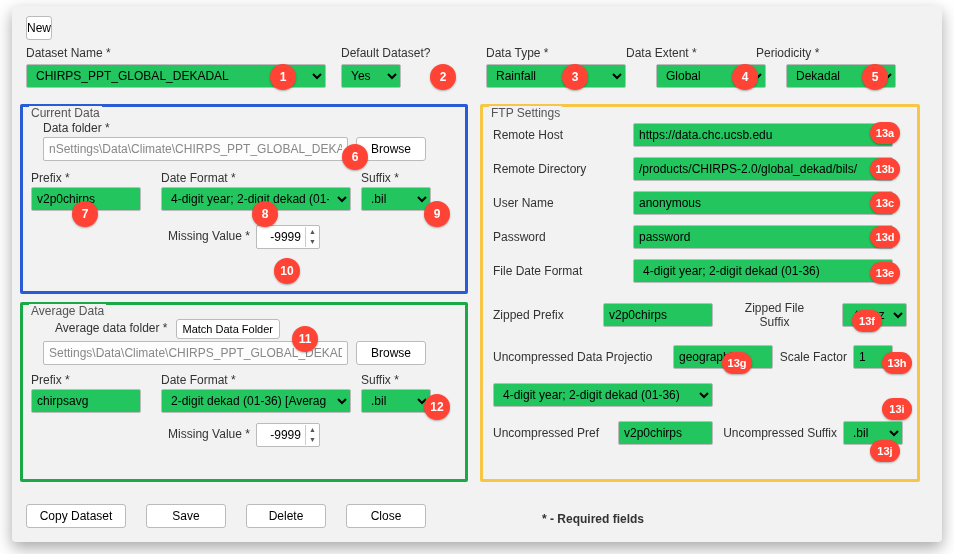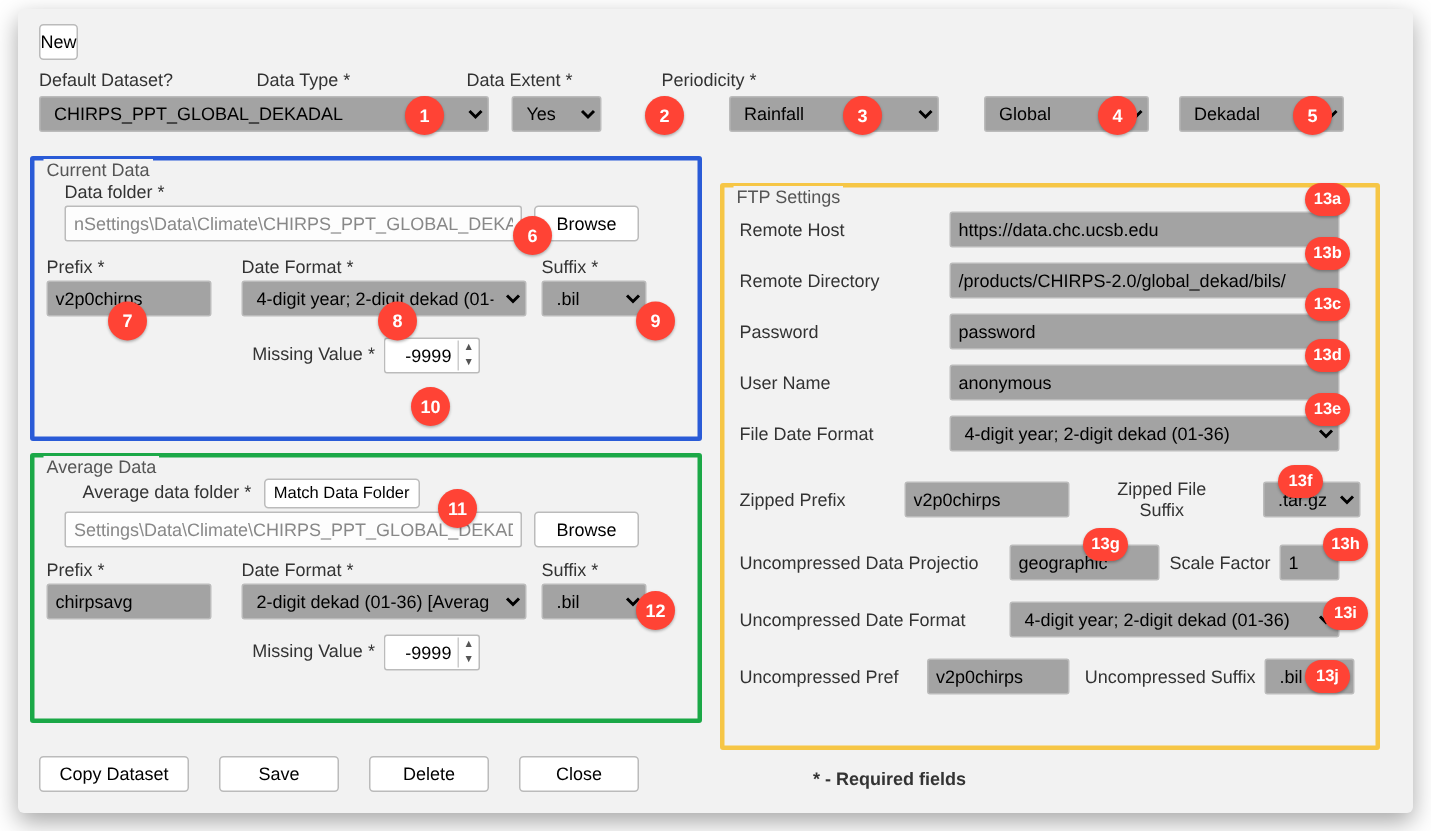--- a/index.html
+++ b/index.html
@@ -4,21 +4,21 @@
 <style>
 * { box-sizing: border-box; margin: 0; padding: 0; }
 body { font-family: Arial, sans-serif; font-size: 12px; background: #fff; color: #333; width: 954px; height: 554px; position: relative; }
 .panel { position: absolute; left: 12px; top: 6px; right: 12px; bottom: 12px; background: #f2f2f2; border-radius: 4px; box-shadow: 0 6px 16px rgba(0,0,0,0.35); padding: 10px 14px 14px 14px; }
 .btn { background: #fff; border: 1px solid #bbb; border-radius: 3px; padding: 4px 0; font-size: 12px; cursor: pointer; }
 .row { display: flex; align-items: center; gap: 8px; }
 .toprow { margin-bottom: 6px; }
 .labelrow { display: flex; align-items: flex-end; gap: 0; margin-top: 6px; }
 .labelcell { font-size: 12px; color: #333; }
 .valrow { display: flex; align-items: center; gap: 0; margin-top: 2px; }
-.input, select { background: #a3a3a3; border: 1px solid #bbb; border-radius: 2px; padding: 3px 5px; font-size: 12px; height: 24px; }
+.input, select { background: #22c55e; border: 1px solid #bbb; border-radius: 2px; padding: 3px 5px; font-size: 12px; height: 24px; }
 select { padding-right: 18px; }
 .input.readonly { color: #888; background: #fdfdfd; }
 .spin { display: inline-flex; align-items: center; background: #fff; border: 1px solid #bbb; border-radius: 2px; height: 24px; }
 .spin input { border: none; width: 48px; text-align: right; padding: 3px 4px; font-size: 12px; }
 .spin-btns { display: flex; flex-direction: column; border-left: 1px solid #ccc; }
 .spin-btns span { font-size: 7px; line-height: 8px; padding: 1px 3px; cursor: pointer; color: #555; }
 .groupbox { position: absolute; border-radius: 2px; }
 .groupbox .legend { position: absolute; top: -1px; left: 6px; font-size: 12px; background: #f2f2f2; padding: 0 2px; color: #555; }
 .blue { border: 3px solid #2a5bd7; }
 .green { border: 3px solid #1ba847; }
@@ -33,20 +33,21 @@
 </head>
 <body>
 
 <div class="panel">
 
   <div class="row toprow">
     <button class="btn">New</button>
   </div>
 
   <div class="labelrow">
+    <div class="labelcell" style="width:315px">Dataset Name  *</div>
     <div class="labelcell" style="width:115px">Default Dataset?</div>
     <div class="labelcell" style="width:170px;padding-left:30px">Data Type *</div>
     <div class="labelcell" style="width:130px">Data Extent *</div>
     <div class="labelcell" style="width:120px">Periodicity *</div>
   </div>
 
   <div class="valrow" style="margin-top:4px">
     <select class="input" style="width:300px">
       <option>CHIRPS_PPT_GLOBAL_DEKADAL</option>
     </select>
@@ -134,57 +135,56 @@
           <input value="-9999" style="">
           <div class="spin-btns">
               <span>▲</span>
               <span>▼</span>
             </div>
         </div>
       </div>
     </div>
   </div>
 
-  <div class="groupbox gold" style="left:468px; top:116px; width:440px; height:378px">
+  <div class="groupbox gold" style="left:468px; top:98px; width:440px; height:378px">
     <div class="legend">FTP Settings</div>
     <div class="inner" style="inset:16px 10px 8px 10px">
       <div class="row" style="gap:0; margin-bottom:10px">
         <div style="width:140px">Remote Host</div>
         <input class="input" style="width: 260px;" value="https://data.chc.ucsb.edu">
       </div>
       <div class="row" style="gap:0; margin-bottom:10px">
         <div style="width:140px">Remote Directory</div>
         <input class="input" style="width: 260px;" value="/products/CHIRPS-2.0/global_dekad/bils/">
       </div>
       <div class="row" style="gap:0; margin-bottom:10px">
+        <div style="width:140px">User Name</div>
+        <input class="input" style="width: 260px;" value="anonymous">
+      </div>
+      <div class="row" style="gap:0; margin-bottom:10px">
         <div style="width:140px">Password</div>
         <input class="input" style="width: 260px;" value="password">
-      </div>
-      <div class="row" style="gap:0; margin-bottom:10px">
-        <div style="width:140px">User Name</div>
-        <input class="input" style="width: 260px;" value="anonymous">
       </div>
       <div class="row" style="gap:0; margin-bottom:18px">
         <div style="width:140px">File Date Format</div>
         <select class="input" style="width:260px"><option>4-digit year; 2-digit dekad (01-36)</option></select>
       </div>
       <div class="row" style="gap:18px; margin-bottom:16px">
         <div style="width:110px">Zipped Prefix</div>
         <input class="input" style="width: 110px;" value="v2p0chirps">
         <div style="width:110px; text-align:center; padding-right:6px">Zipped File Suffix</div>
         <select class="input" style="width:70px"><option>.tar.gz</option></select>
       </div>
       <div class="row" style="gap:0; margin-bottom:14px">
         <div style="width:180px">Uncompressed Data Projectio</div>
         <input class="input" style="width: 100px;" value="geographic">
         <div style="width:80px; text-align:right; padding-right:6px">Scale Factor</div>
         <input class="input" style="width: 40px;" value="1">
       </div>
       <div class="row" style="gap:0; margin-bottom:14px">
-        <div style="width:180px">Uncompressed Date Format</div>
         <select class="input" style="width:220px"><option>4-digit year; 2-digit dekad (01-36)</option></select>
       </div>
       <div class="row" style="gap:0">
         <div style="width:125px">Uncompressed Pref</div>
         <input class="input" style="width: 95px;" value="v2p0chirps">
         <div style="width:130px; text-align:right; padding-right:6px">Uncompressed Suffix</div>
         <select class="input" style="width:60px"><option>.bil</option></select>
       </div>
     </div>
   </div>

